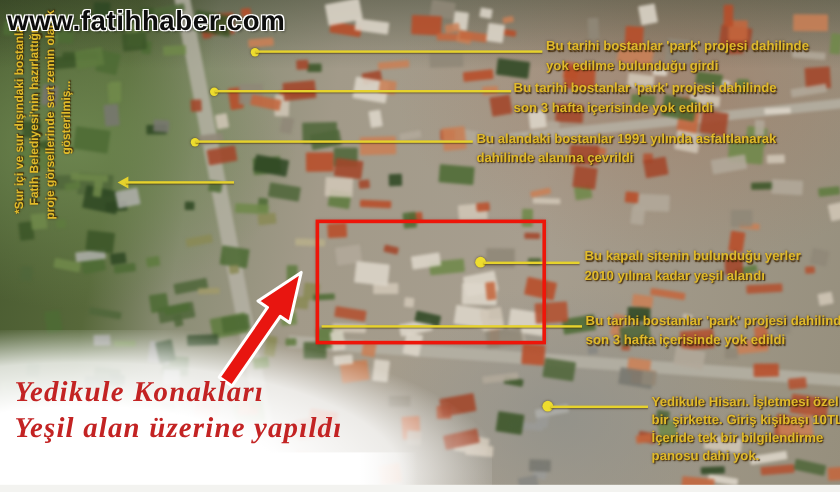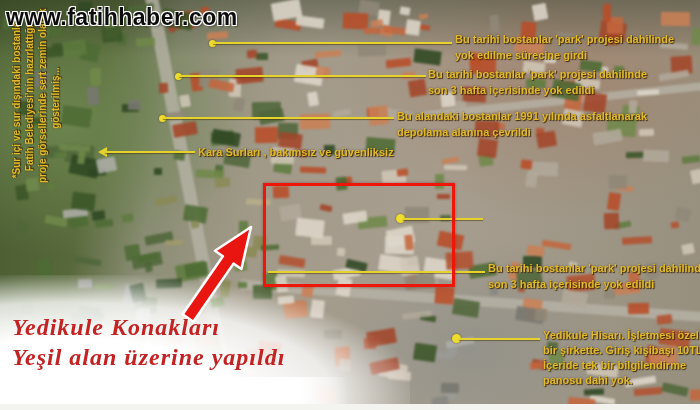--- a/index.html
+++ b/index.html
@@ -419,37 +419,38 @@
   <div class="leader" style="left:459px;top:338px;width:81px;"></div>
 
   <div class="hl-rect"></div>
 
   <svg class="arrow-svg" width="700" height="410" viewBox="0 0 700 410">
     <polygon points="251,227 241.4,269 233.5,263.6 193.3,321.7 182.7,314.3 222.9,256.2 215,250.8" fill="#e81510" stroke="#ffffff" stroke-width="2.5" stroke-linejoin="round"></polygon>
   </svg>
 
   <div class="ann ynote" style="left:455px;top:31px;">
     <div>Bu tarihi bostanlar 'park' projesi dahilinde</div>
-    <div>yok edilme sürecine girdi</div>
+    <div>yok edilme bulunduğu girdi</div>
   </div>
 
   <div class="ann ynote" style="left:428px;top:66px;">
     <div>Bu tarihi bostanlar 'park' projesi dahilinde</div>
     <div>son 3 hafta içerisinde yok edildi</div>
   </div>
 
   <div class="ann ynote" style="left:397px;top:108px;">
     <div>Bu alandaki bostanlar 1991 yılında asfaltlanarak</div>
-    <div>depolama alanına çevrildi</div>
-  </div>
-
-  <div class="ann ynote" style="left:198px;top:144px;">
-    <div>Kara Surları , bakımsız ve güvenliksiz</div>
-  </div>
-
+    <div>dahilinde alanına çevrildi</div>
+  </div>
+
+
+  <div class="ann ynote" style="left:487px;top:206px;">
+    <div>Bu kapalı sitenin bulunduğu yerler</div>
+    <div>2010 yılına kadar yeşil alandı</div>
+  </div>
 
   <div class="ann ynote" style="left:488px;top:260px;">
     <div>Bu tarihi bostanlar 'park' projesi dahilinde</div>
     <div>son 3 hafta içerisinde yok edildi</div>
   </div>
 
   <div class="ann ynote" style="left:543px;top:328px;line-height:15px;">
     <div>Yedikule Hisarı. İşletmesi özel</div>
     <div>bir şirkette. Giriş kişibaşı 10TL.</div>
     <div>İçeride tek bir bilgilendirme</div>

